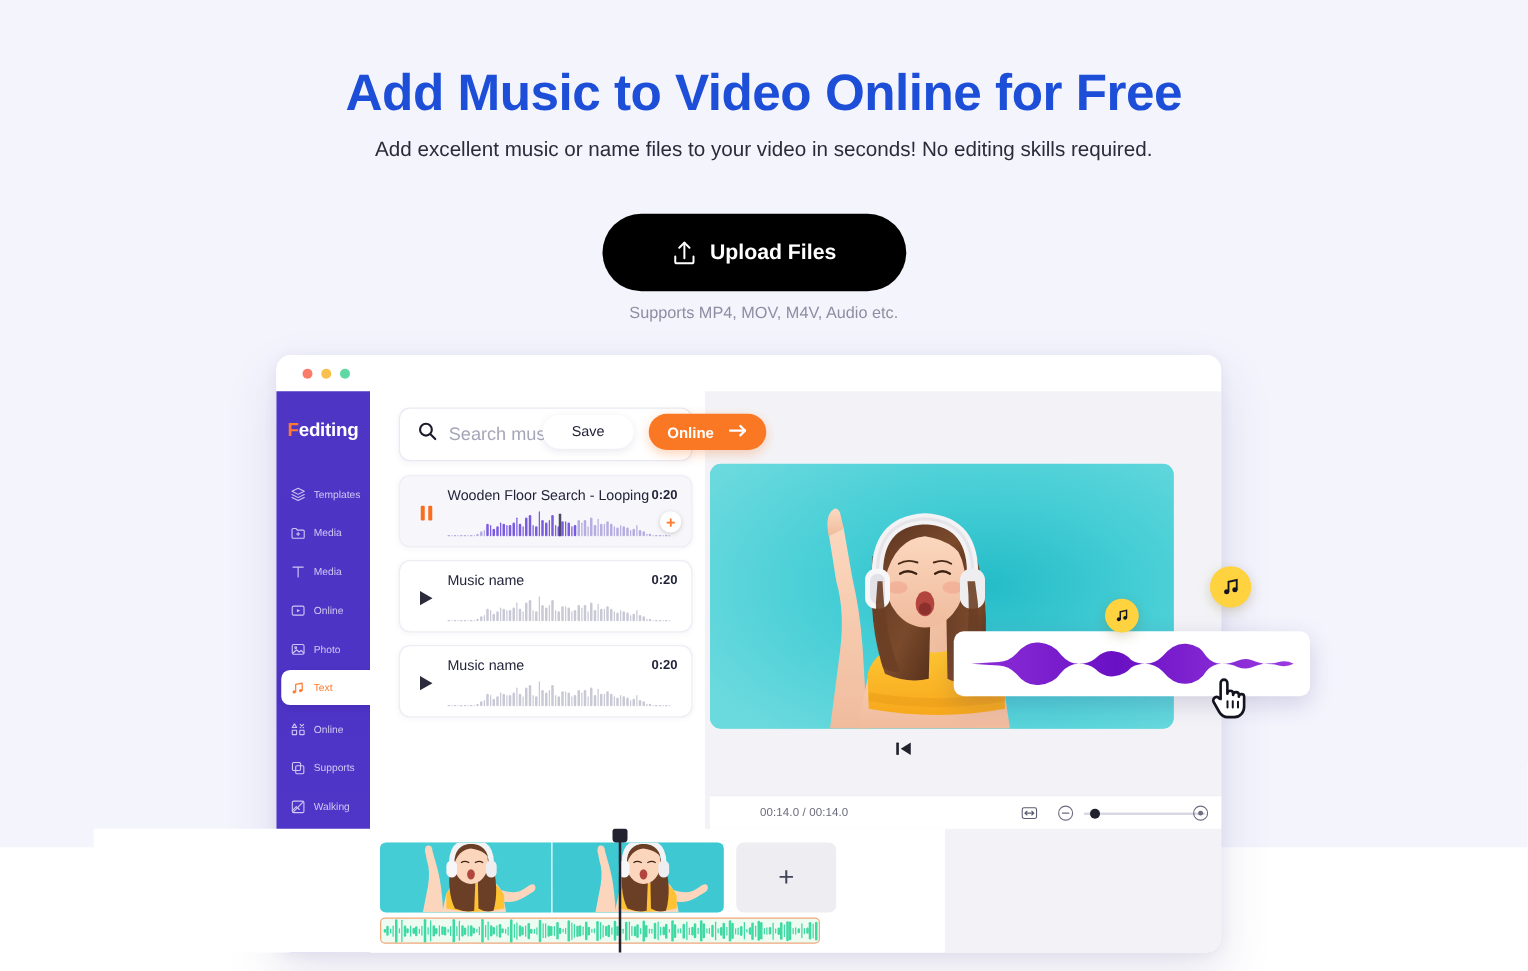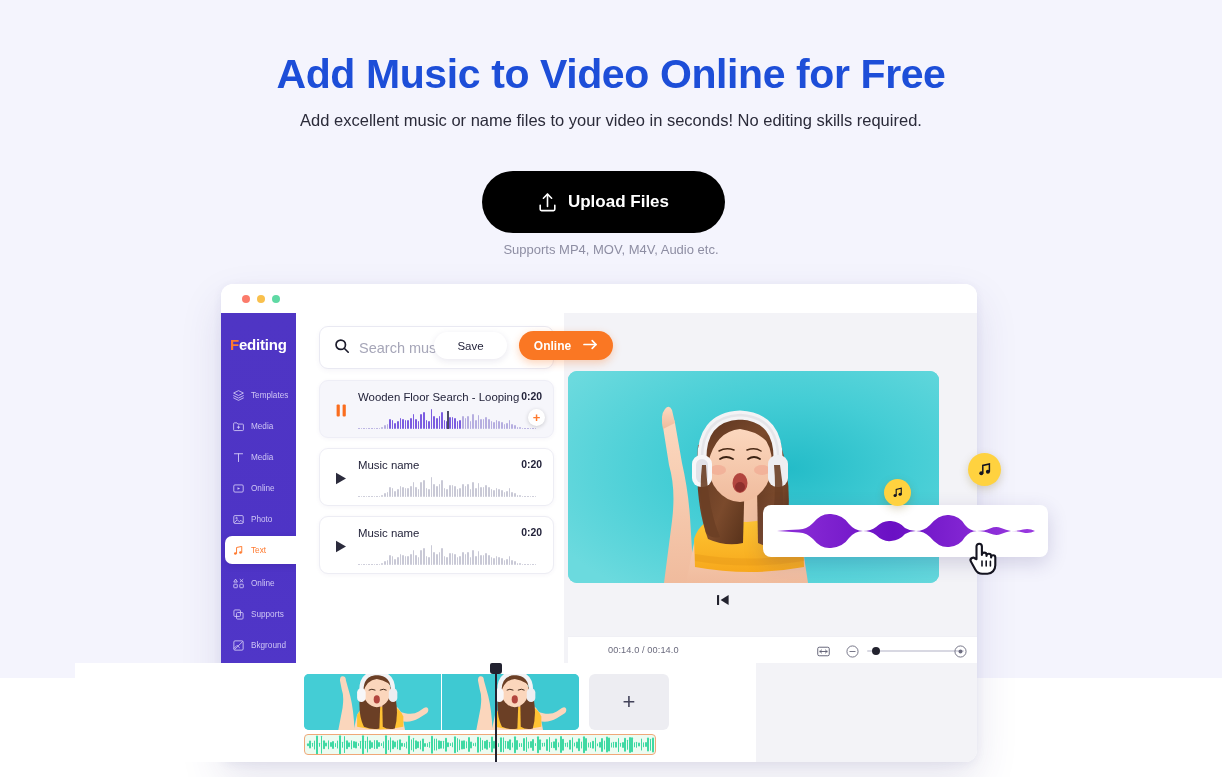--- a/index.html
+++ b/index.html
@@ -369,21 +369,21 @@
     </div>
 
     <div class="nav-item" style="top:318px">
       <span class="nav-icon">
         <svg width="13" height="13" viewBox="0 0 16 16" fill="none" stroke="currentColor" stroke-width="1.1">
           <rect x="2.3" y="2.3" width="11.4" height="11.4" rx="1.4"></rect>
           <path d="M2.6 11.4L6.2 7.8L9.2 10.6" stroke-linecap="round" stroke-linejoin="round"></path>
           <path d="M12.8 3.4L3.6 12.6" stroke-linecap="round"></path>
         </svg>
       </span>
-      <span>Bkground</span>
+      <span>Walking</span>
     </div>
 
     <div class="nav-item" style="top:349px">
       <span class="nav-icon">
         <svg width="13" height="13" viewBox="0 0 16 16" fill="none" stroke="currentColor" stroke-width="1.1">
           <path d="M6 2.6H10L9.3 7.2H6.7L6 2.6Z" stroke-linejoin="round"></path>
           <path d="M3.2 7.6H12.8V10.4H3.2V7.6Z" stroke-linejoin="round"></path>
           <path d="M2.6 13H13.4" stroke-linecap="round"></path>
         </svg>
       </span>

